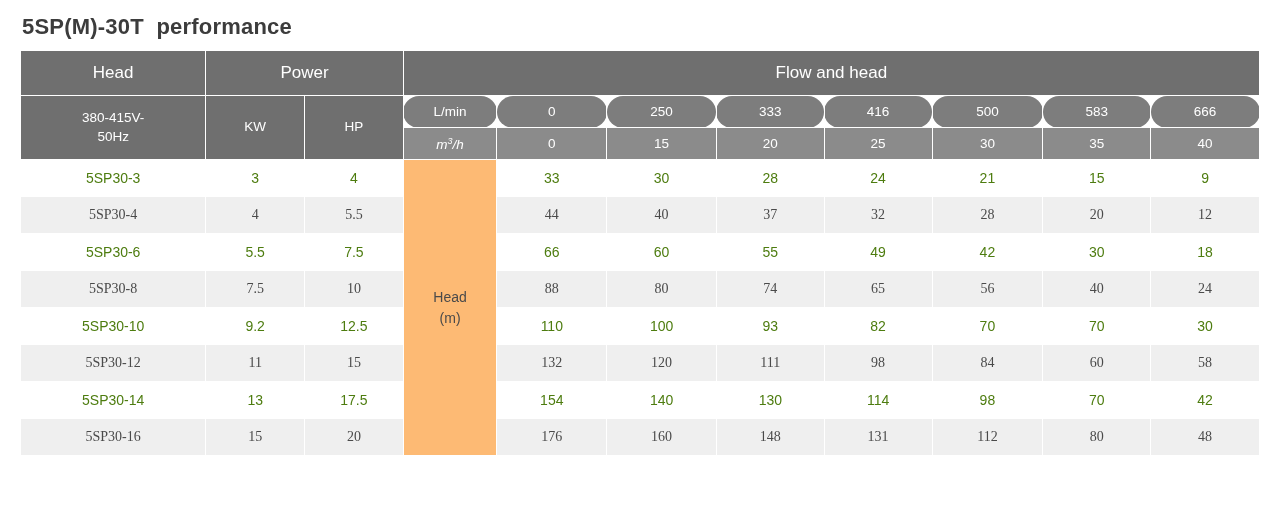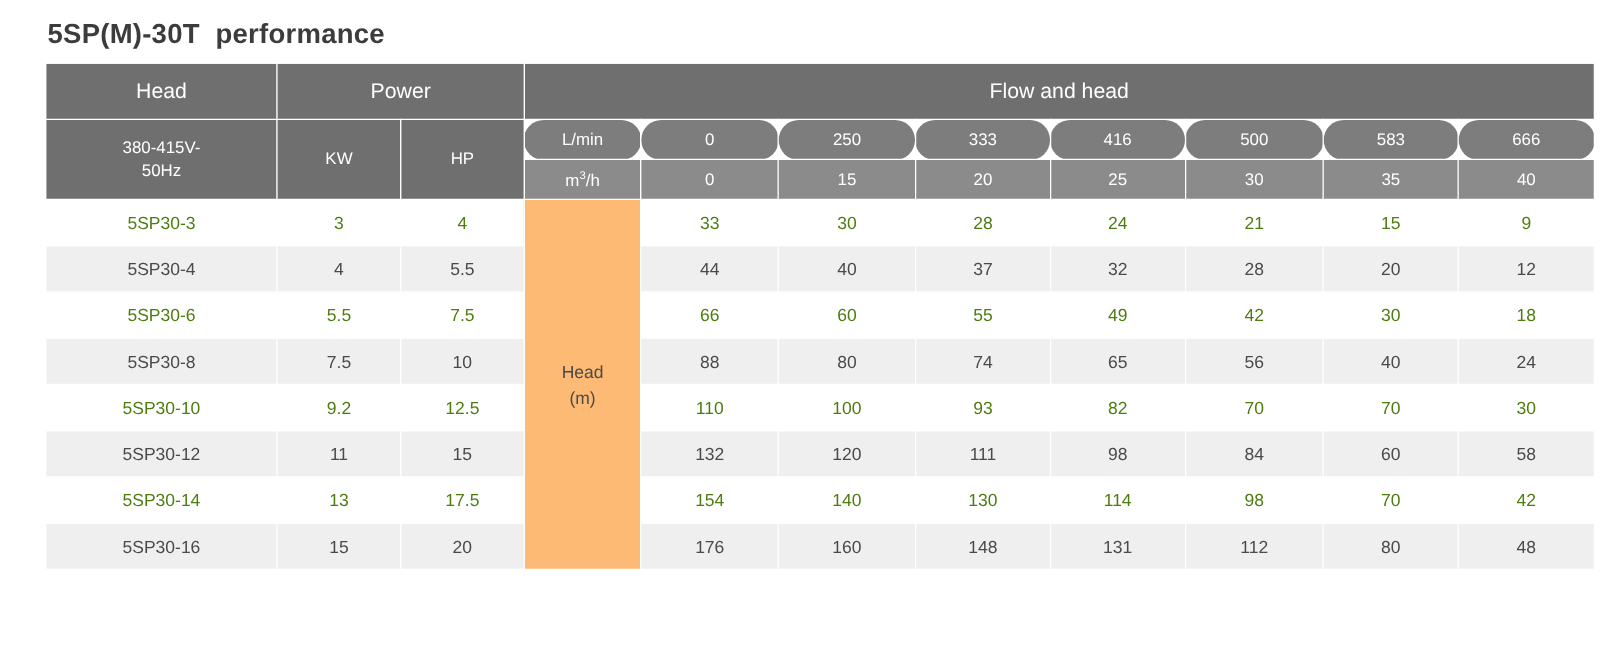--- a/index.html
+++ b/index.html
@@ -12,21 +12,21 @@
     height: 519px;
     font-family: "Liberation Sans", sans-serif;
     color: #4a4a4a;
     overflow: hidden;
   }
   .page {
     position: relative;
     width: 1040px;
     height: 519px;
     box-sizing: border-box;
-    padding: 0 36px;
+    padding: 0 20px;
   }
   .title {
     font-size: 22px;
     font-weight: bold;
     color: #3c3c3c;
     letter-spacing: 0.2px;
     padding: 14px 0 10px 2px;
     white-space: pre;
   }
   table.perf {
@@ -70,34 +70,35 @@
   
   .row-white td {
     background: #ffffff;
     height: 36px;
     color: #4d7c0f;
   }
   .row-grey td {
     background: #efefef;
     height: 36px;
     color: #4a4a4a;
+    font-family: Liberation Serif, serif;
   }
   td.head-label {
     background: #fdba74;
     color: #4a4a4a;
     font-size: 14px;
     line-height: 1.45;
     border-left: 1px solid #e2e2e2;
     border-right: 1px solid #e2e2e2;
   }
   .sup {
     font-size: 9px;
     vertical-align: super;
   }
-  .nowrap { white-space: nowrap; }
+  .nowrap { white-space: nowrap; font-style: italic; }
 </style>
 </head>
 <body>
 
 <div class="page">
 
   <div class="title">5SP(M)-30T  performance</div>
 
   <table class="perf">
     <colgroup>

